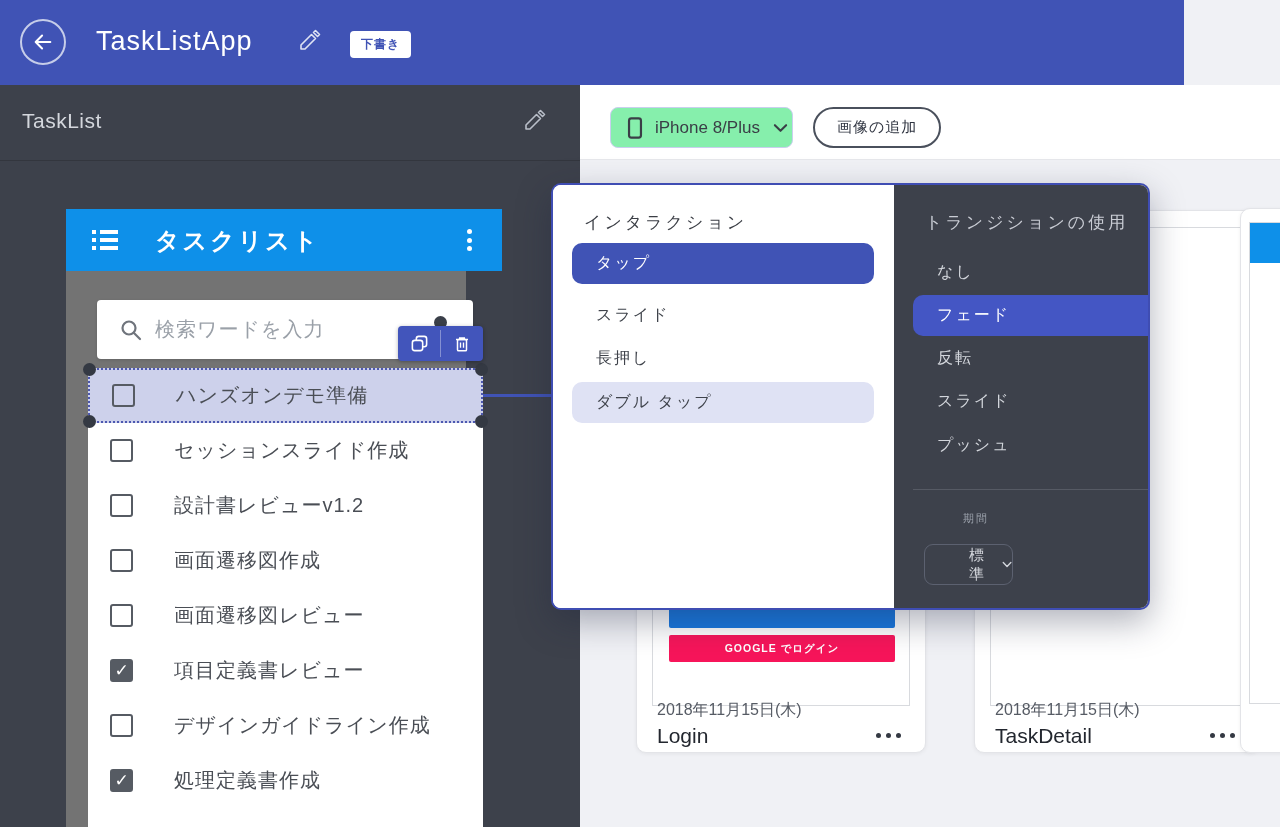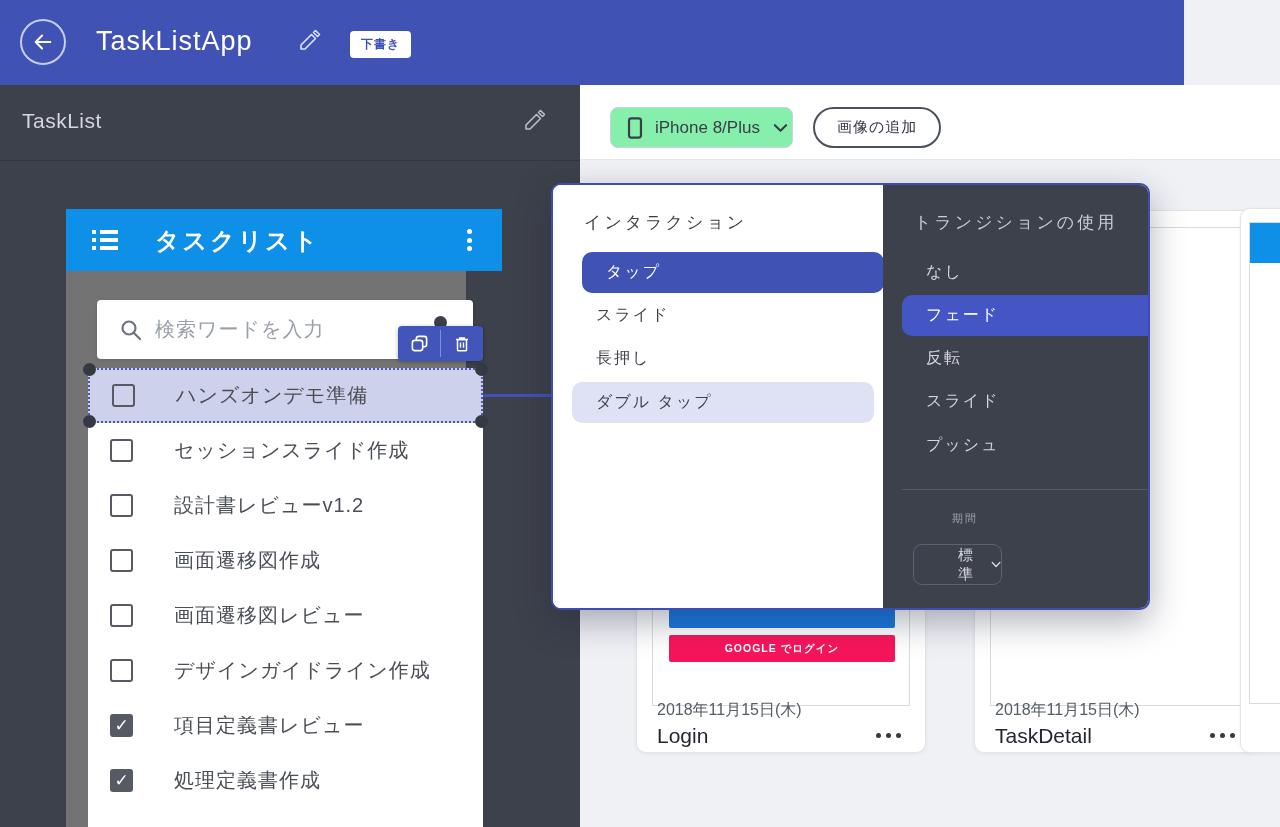--- a/index.html
+++ b/index.html
@@ -66,21 +66,21 @@
   .kebab-h { position:absolute; right:24px; top:522px; width:25px; height:5px; display:flex; justify-content:space-between; cursor:pointer; }
   .kebab-h i { width:5px; height:5px; border-radius:50%; background:#343943; }
   .thumb-btn { position:absolute; left:16px; width:226px; height:27px; border-radius:2px; }
   .btn-blue { background:#1878e0; }
   .btn-pink { background:#f7155a; color:#ffffff; font-size:10.5px; font-weight:bold; text-align:center; line-height:27px; letter-spacing:1px; }
   .partial-thumb-bar { position:absolute; background:#0e90e9; }
 
   
   .dialog { position:absolute; left:551px; top:183px; width:599px; height:427px; border:2px solid #3f4db3; border-radius:10px; z-index:5; box-shadow:0 12px 34px rgba(30,34,60,0.35); overflow:hidden; background:#ffffff; }
   .dlg-left { position:absolute; left:0; top:0; width:341px; height:100%; background:#ffffff; }
-  .dlg-right { position:absolute; left:330px; top:0; width:340px; height:100%; background:#3d414b;padding-left:48px; }
+  .dlg-right { position:absolute; left:341px; top:0; width:340px; height:100%; background:#3d414b;padding-left:48px; }
   .dlg-title { position:absolute; left:31px; top:26px; font-size:17px; letter-spacing:3px; }
   .dlg-left .dlg-title { color:#3b3e45; }
   .dlg-right .dlg-title { color:#c9ccd4; }
   .opt { position:absolute; left:19px; width:302px; height:41px; border-radius:10px; display:flex; align-items:center; cursor:pointer; font-size:16px; letter-spacing:2px; }
   .opt span { margin-left:24px; }
   .opt.plain { background:transparent; color:#3f434b; }
   .dlg-right .opt.plain { color:#d3d6dc; }
   .opt.sel { background:#4053b5; color:#ffffff; }
   .dlg-right .opt.sel { background:#4456c4; }
   .opt.hl { background:#dfe2f4; color:#3f434b; }
@@ -165,27 +165,27 @@
         <span class="task-label">設計書レビューv1.2</span>
       </div>
       <div class="task-row">
         <span class="cbx"></span>
         <span class="task-label">画面遷移図作成</span>
       </div>
       <div class="task-row">
         <span class="cbx"></span>
         <span class="task-label">画面遷移図レビュー</span>
       </div>
+      <div class="task-row checked">
+        <span class="cbx"></span>
+        <span class="task-label">項目定義書レビュー</span>
+      </div>
       <div class="task-row">
         <span class="cbx"></span>
         <span class="task-label">デザインガイドライン作成</span>
-      </div>
-      <div class="task-row checked">
-        <span class="cbx"></span>
-        <span class="task-label">項目定義書レビュー</span>
       </div>
       <div class="task-row checked">
         <span class="cbx"></span>
         <span class="task-label">処理定義書作成</span>
       </div>
     </div>
   </div>
 
   <div class="anchor-dot"></div>
   <div class="el-toolbar">
@@ -248,21 +248,21 @@
 
   <div class="card" style="left:1240px; top:208px; width:200px; height:545px;">
     <div class="card-thumb" style="left:8px; top:13px; width:180px; height:482px;">
       <div class="partial-thumb-bar" style="left:0; top:0; width:180px; height:40px;"></div>
     </div>
   </div>
 
   <div class="dialog">
     <div class="dlg-left">
       <div class="dlg-title">インタラクション</div>
-      <div class="opt sel" style="top:67px;margin-left:10px;">
+      <div class="opt sel" style="top:58px;">
           <span>タップ</span>
         </div>
       <div class="opt plain" style="top:110px;">
           <span>スライド</span>
         </div>
       <div class="opt hl" style="top:197px;">
           <span>ダブル タップ</span>
         </div>
       <div class="opt plain" style="top:153px;">
           <span>長押し</span>

